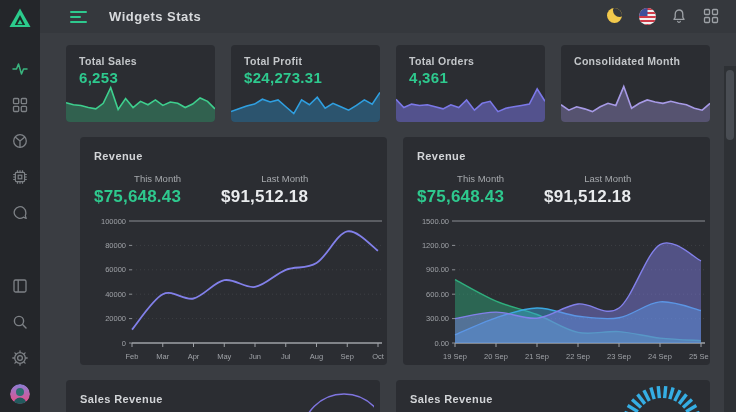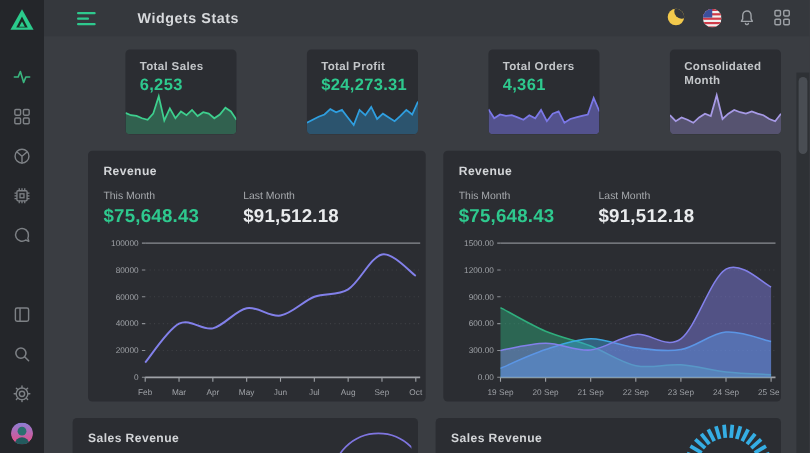--- a/index.html
+++ b/index.html
@@ -18,51 +18,51 @@
   .side-logo { margin-bottom:18px; cursor:pointer; }
   .side-icon { width:16px; height:16px; margin:10px 0; cursor:pointer; opacity:.85; }
   .side-icon svg { display:block; }
   .side-spacer { flex:1; }
   .avatar { width:20px; height:20px; border-radius:50%; overflow:hidden; margin-top:8px; cursor:pointer; }
 
   
   .main { flex:1; display:flex; flex-direction:column; min-width:0; }
   .header {
     height:33px; background:#35383d; display:flex; align-items:center;
-    padding:0 16px 0 30px; flex-shrink:0;gap:16px;
+    padding:0 16px 0 30px; flex-shrink:0;
   }
   .hamburger { width:17px; cursor:pointer; margin-right:22px; }
   .hamburger div { height:2px; background:#2ec98e; border-radius:1px; margin:3px 0; }
   .hamburger div:nth-child(2){ width:11px; }
   .page-title { font-size:13px; font-weight:bold; letter-spacing:.5px; color:#d8dadd; }
   .header-right { margin-left:auto; display:flex; align-items:center; gap:15px; }
   .hicon { width:17px; height:17px; cursor:pointer; position:relative; }
   .moon { background:#f2c94c; border-radius:50%; width:15px; height:15px; position:relative; overflow:hidden; }
   .moon::after { content:""; position:absolute; width:13px; height:13px; border-radius:50%;
     background:#35383d; top:-4px; right:-4px; }
   .flag { width:17px; height:17px; border-radius:50%; overflow:hidden; }
 
   
   .content { flex:1; padding:12px 26px 0 26px; position:relative; }
   .scroll-track { position:absolute; top:33px; right:0; width:12px; height:379px; background:#2e3135; }
   .scroll-thumb { position:absolute; top:4px; left:2px; width:8px; height:70px; border-radius:4px; background:#494d53; }
 
   .card { background:#2b2d32; border-radius:4px; position:relative; overflow:hidden; }
 
   .stats-row { display:grid; grid-template-columns:repeat(4,1fr); gap:16px; }
-  .stat-card { height:77px; padding:10px 13px;margin-left:48px; }
+  .stat-card { height:77px; padding:10px 13px; }
   .stat-label { font-size:10.5px; font-weight:bold; color:#c3c6c9; letter-spacing:.3px; }
   .stat-value { font-size:15px; font-weight:bold; color:#2ec98e; margin-top:2px; letter-spacing:.3px; }
   .spark { position:absolute; left:0; right:0; bottom:0; width:100%; height:40px; }
 
   .charts-row { display:grid; grid-template-columns:repeat(2,1fr); gap:16px; margin-top:15px;margin-left:14px; }
   .revenue-card { height:228px; padding:13px 14px; }
   .card-title { font-size:11px; font-weight:bold; color:#d3d5d8; letter-spacing:.4px; }
   .rev-stats { display:flex; gap:40px; margin-top:11px; }
-  .rev-label { font-size:9.5px; color:#a6a9ad; }
+  .rev-label { font-size:9.5px; color:#a6a9ad;text-align:right; }
   .rev-value { font-size:17px; font-weight:bold; margin-top:3px; letter-spacing:.2px; }
   .rev-value.green { color:#2ec98e; }
   .rev-value.white { color:#e9ebed; }
   .axis-chart { display:block; margin-top:6px; }
 
   .bottom-row { display:grid; grid-template-columns:repeat(2,1fr); gap:16px; margin-top:15px; }
   .bottom-card { height:120px; padding:13px 14px; }
   .gauge { position:absolute; top:0; right:6px; }
 </style>
 </head>

